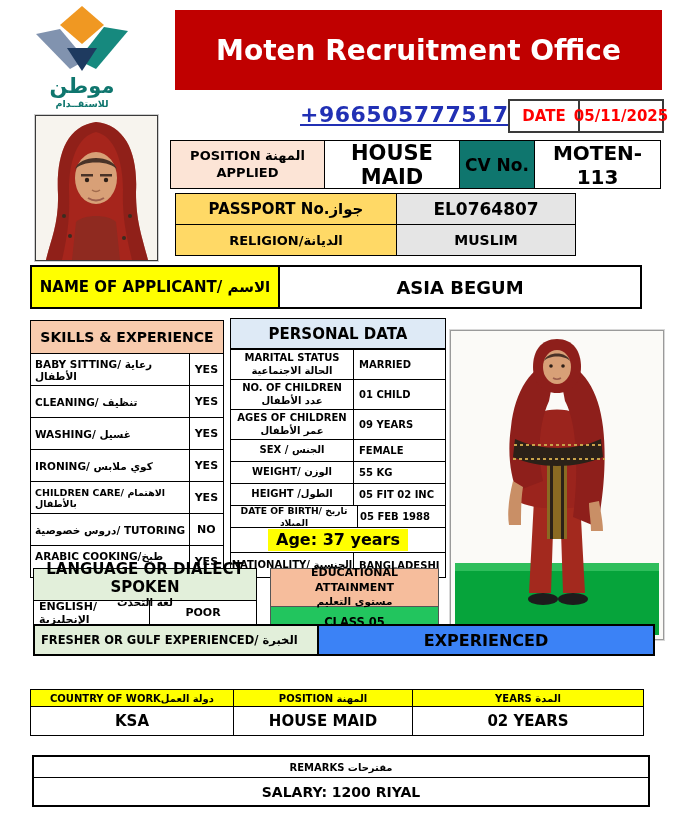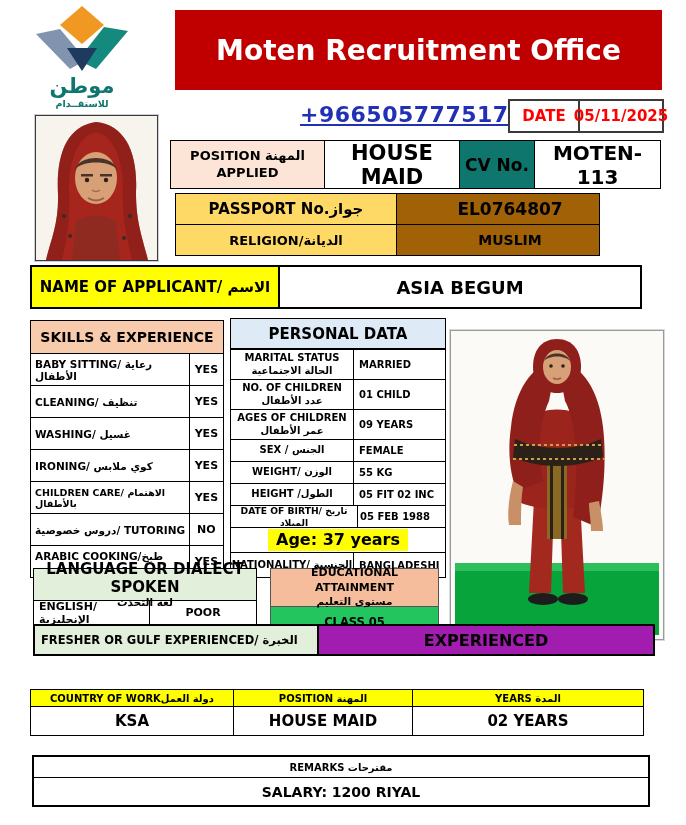--- a/index.html
+++ b/index.html
@@ -34,21 +34,21 @@
   .pos-label{width:153px;background:#FCE4D6;border-right:1.5px solid #000;font-size:13px;font-weight:bold;line-height:1.25;}
   .pos-value{width:134px;border-right:1.5px solid #000;font-size:21px;font-weight:bold;}
   .cv-label{width:74px;background:#0f766e;border-right:1.5px solid #000;font-size:17px;font-weight:bold;}
   .cv-value{width:125px;font-size:20px;font-weight:bold;}
 
   
   .ppbox{left:175px;top:193px;border:1.5px solid #000;}
   .pprow{display:flex;height:30px;}
   .pprow+.pprow{border-top:1.5px solid #000;}
   .pp-label{width:220px;background:#FFD966;border-right:1.5px solid #000;}
-  .pp-value{width:178px;background:#a16207;padding-left:24px;}
+  .pp-value{width:178px;background:#e5e5e5;}
   .fs15{font-size:15px;} .fs13{font-size:13px;} .fs17{font-size:17px;} .fs14{font-size:14px;}
 
   
   .namerow{left:30px;top:265px;height:40px;display:flex;border:2px solid #000;}
   .name-label{width:246px;background:#FFFF00;border-right:2px solid #000;font-size:15px;font-weight:bold;}
   .name-value{width:360px;background:#fff;font-size:18px;font-weight:bold;}
 
   
   .skills{left:30px;top:320px;width:192px;border:1.5px solid #000;background:#fff;}
   .skills .hdr{height:32px;background:#F8CBAD;border-bottom:1.5px solid #000;font-size:14px;font-weight:bold;}
@@ -90,21 +90,21 @@
   .edu{left:270px;top:568px;width:167px;border:1px solid #555;background:#22c55e;}
   .edu .hdr{height:37px;background:#F6BD9C;border-bottom:1px solid #555;flex-direction:column;
             font-weight:bold;line-height:1.3;}
   .edu .hdr .t1{font-size:11px;} .edu .hdr .t2{font-size:10.5px;}
   .edu .val{height:29px;font-size:11.5px;font-weight:bold;}
 
   
   .fresher{left:33px;top:624px;height:28px;display:flex;border:2px solid #000;}
   .fresher .lab{width:276px;background:#E2EFDA;border-right:2px solid #000;display:flex;
                 align-items:center;padding-left:6px;font-size:11.5px;font-weight:bold;}
-  .fresher .val{width:334px;background:#a21caf;font-size:16px;font-weight:bold;}
+  .fresher .val{width:334px;background:#3b82f6;font-size:16px;font-weight:bold;}
 
   
   .work{left:30px;top:689px;width:612px;border:1.5px solid #000;}
   .work .hrow{display:flex;height:16px;background:#FFFF00;border-bottom:1.5px solid #000;}
   .work .vrow{display:flex;height:28px;background:#fff;}
   .work .c1{width:202px;border-right:1.5px solid #000;}
   .work .c2{width:178px;border-right:1.5px solid #000;}
   .work .c3{flex:1;}
   .work .hrow div{display:flex;align-items:center;justify-content:center;font-size:10px;font-weight:bold;}
   .work .vrow div{display:flex;align-items:center;justify-content:center;font-size:15px;font-weight:bold;}

